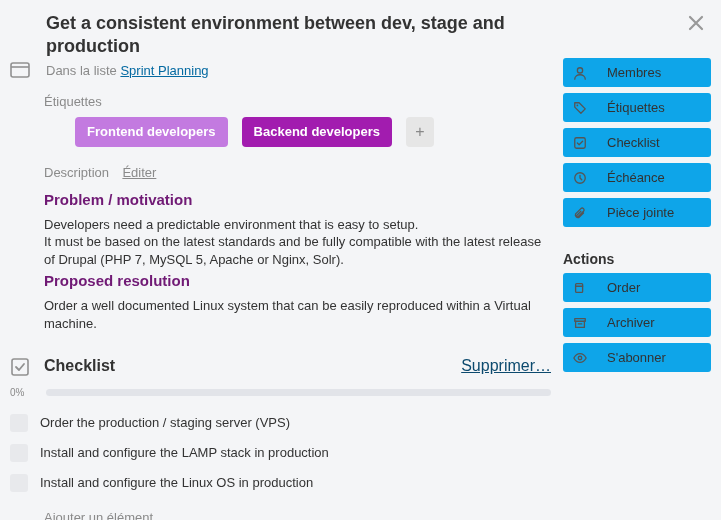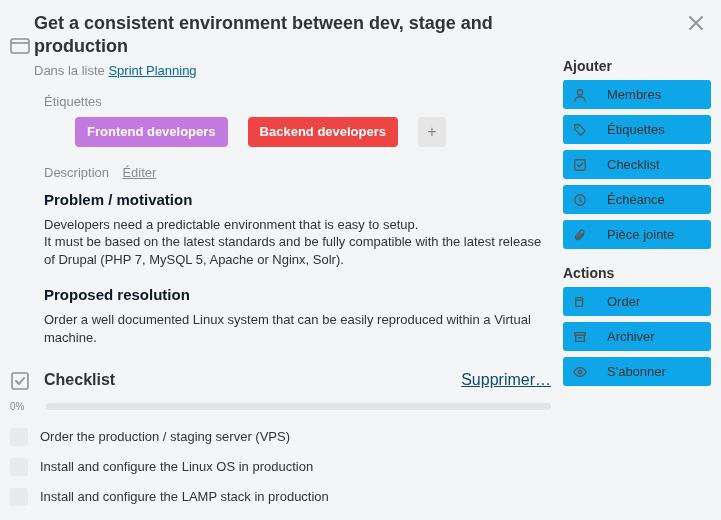--- a/index.html
+++ b/index.html
@@ -31,22 +31,22 @@
       padding-right: 12px;
     }
     .sidebar {
       width: 148px;
       padding-top: 46px;
       flex-shrink: 0;
     }
     
     .header-row {
       display: flex;
-      align-items: center;
-      gap: 0;
+      align-items: flex-end;
+      gap: 12px;
     }
     .card-icon {
       width: 24px;
       flex-shrink: 0;
       color: #919191;
       padding-top: 2px;
     }
     .title {
       font-size: 18px;
       font-weight: 600;
@@ -60,21 +60,21 @@
     }
     .subline a { color: #0369a1; text-decoration: underline; }
     .content-col { flex: 1; }
     .section-gap { margin-top: 16px; }
     .indent { margin-left: 34px; }
     .muted { color: #8a8a8a; font-size: 13px; }
     
     .labels-row {
       margin-top: 8px;
       display: flex;
-      gap: 20px;
+      gap: 14px;
       flex-wrap: wrap;
       padding-left: 31px;
     }
     .label-tag {
       border-radius: 4px;
       color: #fff;
       font-size: 13px;
       font-weight: 700;
       padding: 7px 12px;
       cursor: pointer;
@@ -88,21 +88,21 @@
       display: flex;
       align-items: center;
       justify-content: center;
       cursor: pointer;
       font-size: 16px;
     }
     
     .desc-heading {
       font-size: 15px;
       font-weight: 700;
-      color: #0f172a;
+      color: #701a75;
       margin-top: 10px;
     }
     .desc-body {
       font-size: 13px;
       color: #333;
       margin-top: 8px;
       line-height: 1.35;
     }
     .edit-link { text-decoration: underline; cursor: pointer; }
     
@@ -225,34 +225,34 @@
           <span>Dans la liste </span><a href="#">Sprint Planning</a>
         </div>
       </div>
     </div>
 
     <div class="indent section-gap">
       <div class="muted">Étiquettes</div>
       <div class="labels-row" id="labels-row">
 
       <div class="label-tag" style="background: rgb(195, 122, 224);">Frontend developers</div>
-          <div class="label-tag" style="background: #ef4444;">Backend developers</div>
+          <div class="label-tag" style="background: #a21caf;">Backend developers</div>
           <div class="add-label">+</div>
         </div>
     </div>
 
     <div class="indent section-gap">
       <span class="muted">Description</span>
       &nbsp;
       <span class="muted edit-link">Éditer</span>
 
       <div class="desc-heading">Problem / motivation</div>
       <div class="desc-body" id="problem-body"><span>Developers need a predictable environment that is easy to setup.</span><br><span>It must be based on the latest standards and be fully compatible with the latest release of Drupal (PHP 7, MySQL 5, Apache or Nginx, Solr).</span></div>
 
-      <div class="desc-heading" style="margin-top:18px">Proposed resolution</div>
+      <div class="desc-heading" style="margin-top:4px">Proposed resolution</div>
       <div class="desc-body">Order a well documented Linux system that can be easily reproduced within a Virtual machine.</div>
     </div>
 
     <div class="checklist-header">
       <div class="check-icon-wrap">
         <svg width="20" height="20" viewBox="0 0 20 20">
             <rect x="2" y="2" width="16" height="16" rx="2" fill="none" stroke="currentColor" stroke-width="1.6"></rect>
             <path d="M6 10 L9 13 L14 7" fill="none" stroke="currentColor" stroke-width="1.8" stroke-linecap="round" stroke-linejoin="round"></path>
           </svg>
       </div>
@@ -265,34 +265,33 @@
       <div class="progress-bar"></div>
     </div>
 
     <div class="check-items" id="check-items">
         <div class="check-item">
           <div class="checkbox"></div>
           <div class="check-item-text">Order the production / staging server (VPS)</div>
         </div>
         <div class="check-item">
           <div class="checkbox"></div>
-          <div class="check-item-text">Install and configure the Linux OS in production</div>
+          <div class="check-item-text">Install and configure the LAMP stack in production</div>
         </div>
         <div class="check-item">
           <div class="checkbox"></div>
-          <div class="check-item-text">Install and configure the LAMP stack in production</div>
+          <div class="check-item-text">Install and configure the Linux OS in production</div>
         </div>
       </div>
 
     <div class="add-item-row">Ajouter un élément…</div>
 
   </div>
 
   <div class="sidebar">
-    <div class="side-heading">Ajouter</div>
     <div id="add-buttons">
         <div class="side-btn">
           <span class="icon-slot">
             <svg viewBox="0 0 16 16">
               <circle cx="8" cy="5" r="3" stroke="currentColor" stroke-width="1.5" fill="none" stroke-linecap="round" stroke-linejoin="round"></circle>
               <path d="M2 15c0-3 2.7-5 6-5s6 2 6 5" stroke="currentColor" stroke-width="1.5" fill="none" stroke-linecap="round" stroke-linejoin="round"></path>
             </svg>
           </span>
           <span>Membres</span>
         </div>
@@ -325,21 +324,21 @@
         </div>
         <div class="side-btn">
           <span class="icon-slot">
             <svg viewBox="0 0 16 16">
               <path d="M12 8l-5 5a3 3 0 01-4-4l6-6a2 2 0 013 3l-6 6a1 1 0 01-1.5-1.5L9 6" stroke="currentColor" stroke-width="1.5" fill="none" stroke-linecap="round" stroke-linejoin="round"></path>
             </svg>
           </span>
           <span>Pièce jointe</span>
         </div>
       </div>
-    <div class="side-heading" style="margin-top:16px">Actions</div>
+    <div class="side-heading" style="margin-top:24px">Actions</div>
     <div id="action-buttons">
         <div class="side-btn">
           <span class="icon-slot">
             <svg viewBox="0 0 16 16">
               <rect x="3" y="3" width="8" height="10" rx="1" stroke="currentColor" stroke-width="1.5" fill="none" stroke-linecap="round" stroke-linejoin="round"></rect>
               <line x1="3" y1="6" x2="11" y2="6" stroke="currentColor" stroke-width="1.5" fill="none" stroke-linecap="round" stroke-linejoin="round"></line>
             </svg>
           </span>
           <span>Order</span>
         </div>

